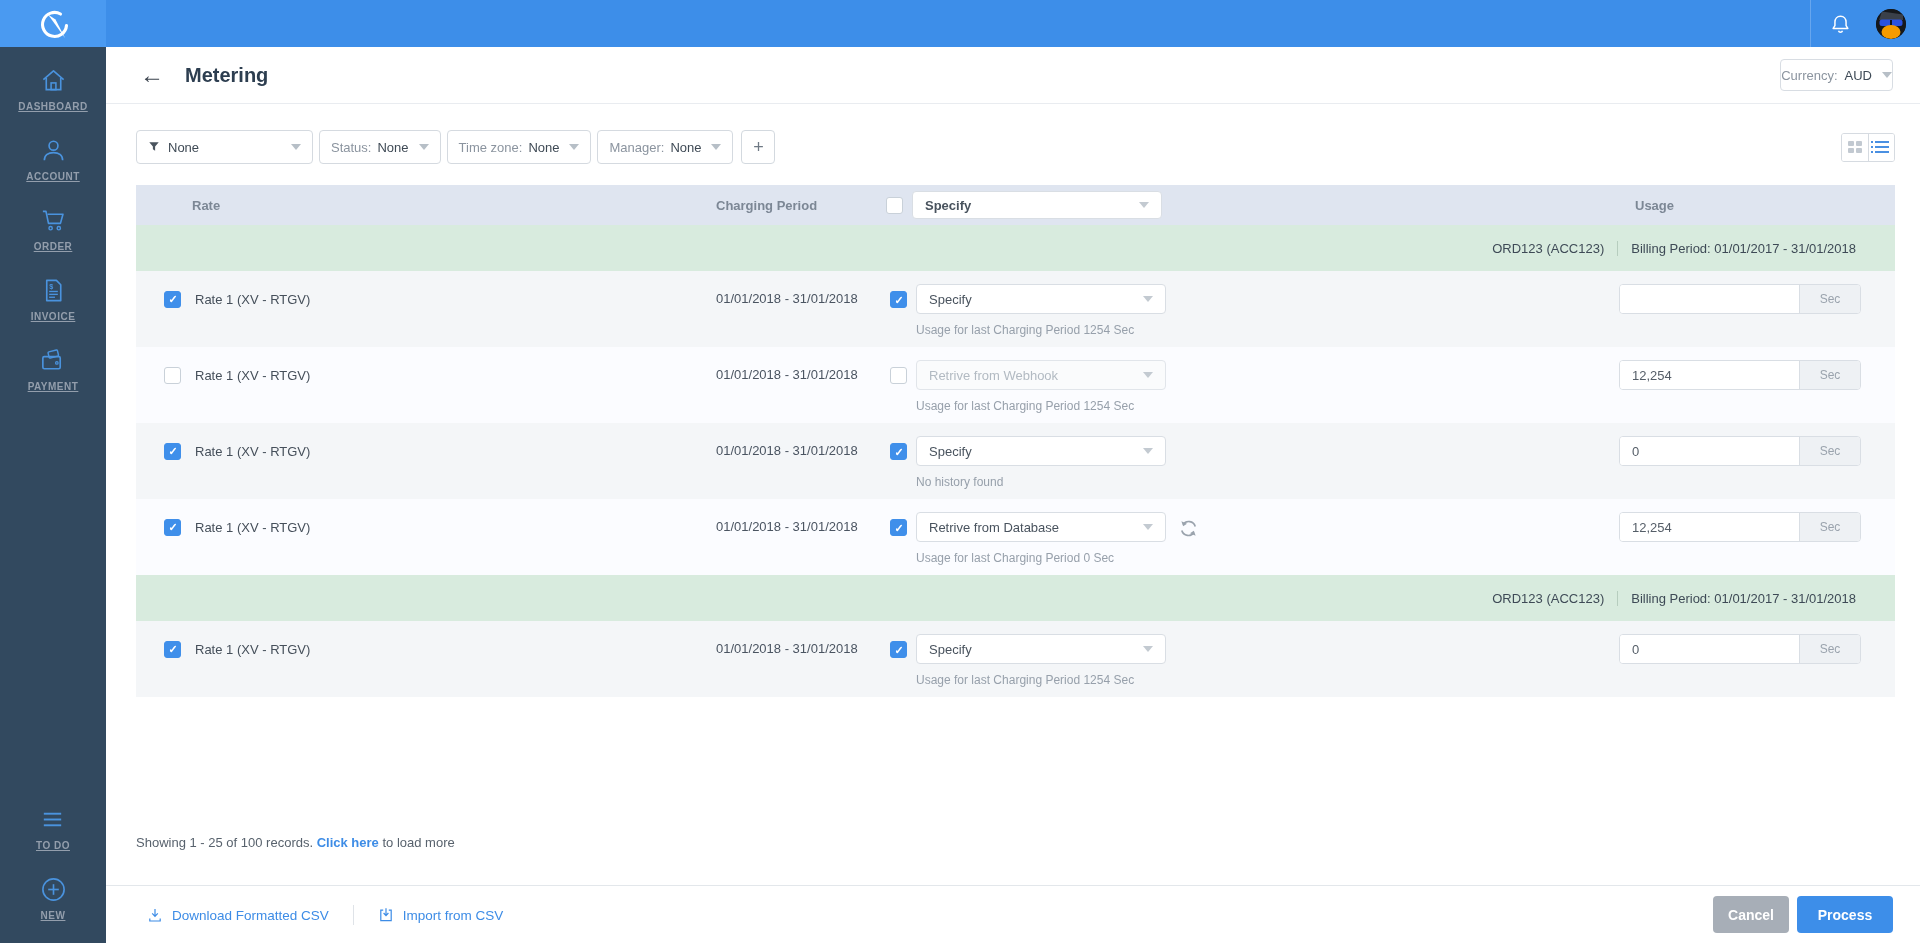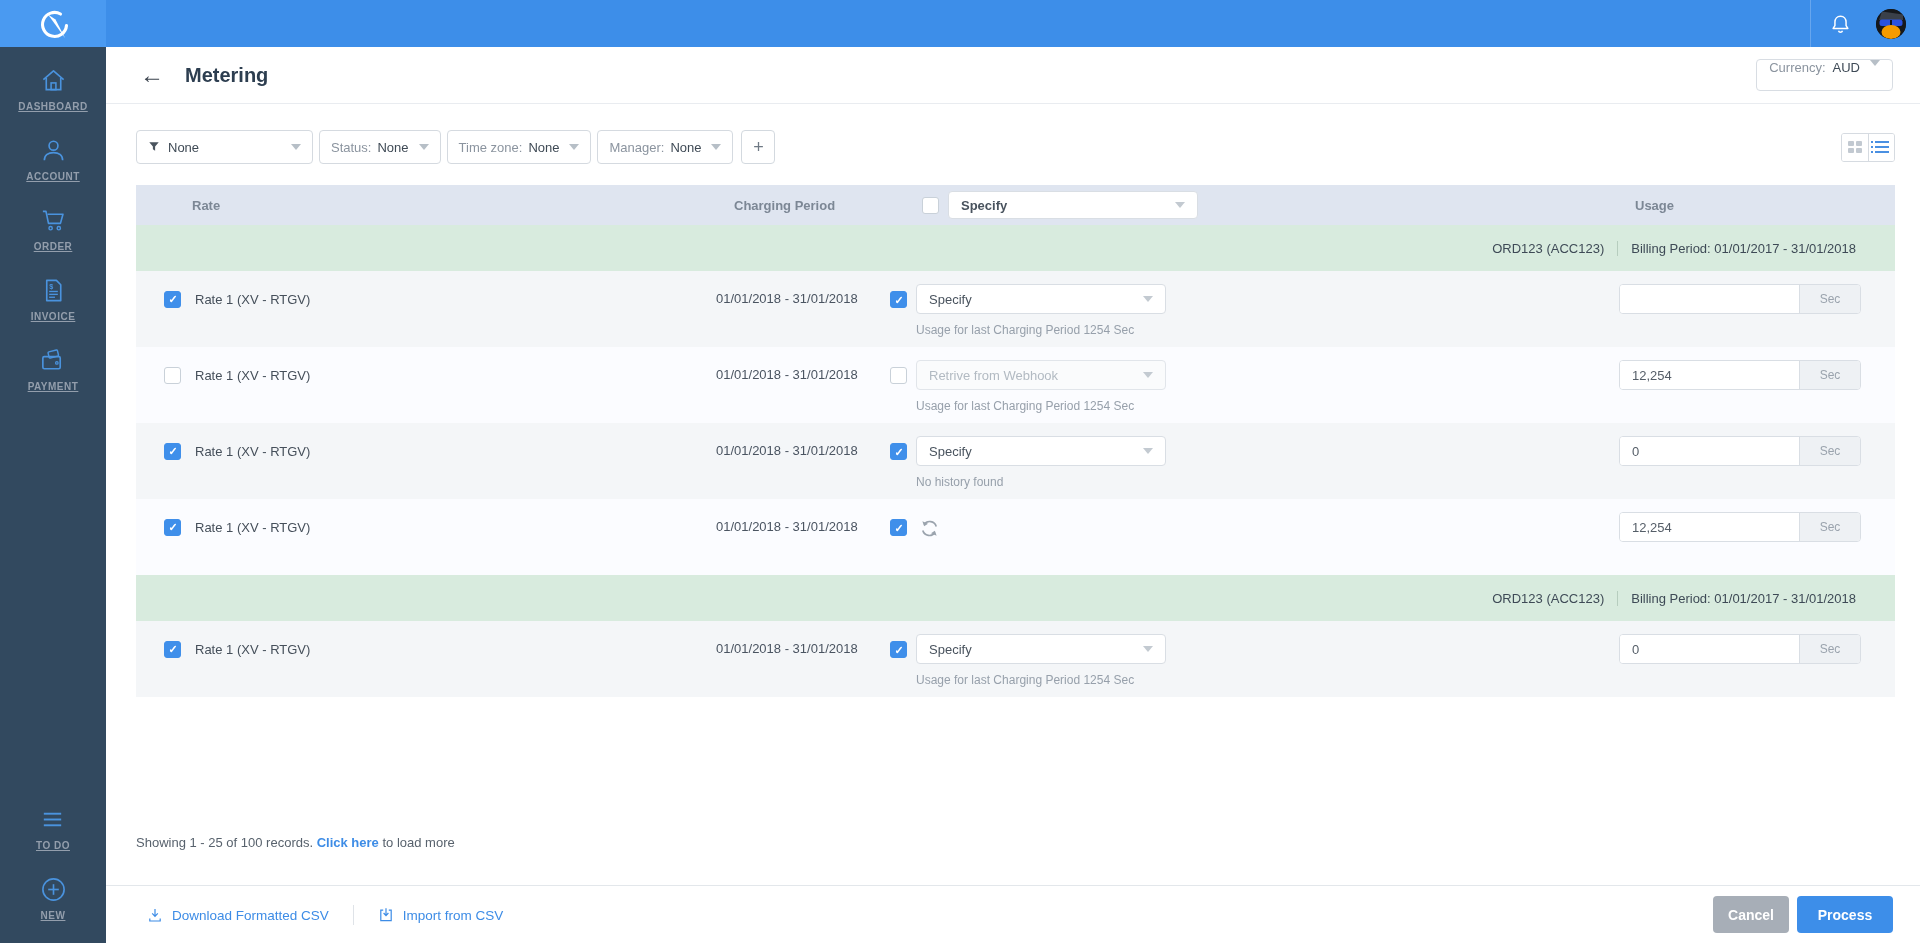--- a/index.html
+++ b/index.html
@@ -20,21 +20,21 @@
   .side-item { display:flex; flex-direction:column; align-items:center; margin-bottom:25px; cursor:pointer; }
   .side-item .lbl { margin-top:7px; font-size:10px; font-weight:bold; color:#939eac; letter-spacing:.5px;text-decoration:underline; }
   .side-spacer { flex:1; }
   .sicon { width:27px; height:27px; }
   
   .main { position:absolute; top:47px; left:106px; right:0; bottom:0; background:#fff; }
   .page-header { height:57px; border-bottom:1px solid #e9ecf0; display:flex; align-items:center; padding:0 27px 0 34px; }
   .back-arrow { font-size:24px; color:#39424d; margin-right:21px; cursor:pointer; line-height:1; }
   .page-title { font-size:20px; font-weight:bold; color:#2d3e50; }
   .header-controls { margin-left:auto; display:flex; gap:8px; }
-  .control-box { height:32px; border:1px solid #d8dde3; border-radius:4px; background:#fff; display:flex; align-items:flex-start; padding:0 12px; font-size:13px; color:#8b949f; cursor:pointer; }
+  .control-box { height:32px; border:1px solid #d8dde3; border-radius:4px; background:#fff; display:flex; align-items:center; padding:0 0; font-size:13px; color:#8b949f; cursor:pointer; }
   .control-box .val { color:#3e4a56; margin-left:7px; }
   .chev { width:0; height:0; border-left:5px solid transparent; border-right:5px solid transparent; border-top:6px solid #b7bfc7; margin-left:10px; }
   .content { padding:0 25px 0 30px; }
   
   .filter-bar { display:flex; align-items:center; margin:26px 0 21px; }
   .filter-box { height:34px; border:1px solid #d5dae0; border-radius:4px; background:#fff; display:flex; align-items:center; padding:0 11px; font-size:13px; color:#8b949f; margin-right:6px; cursor:pointer; }
   .filter-box .val { color:#3f4a55; margin-left:6px; }
   .fb-primary { width:177px; color:#3f4a55; }
   .fb-primary .grow { flex:1; }
   .fb-primary .name { margin-left:8px; }
@@ -42,21 +42,21 @@
   .view-toggle { margin-left:auto; display:flex; border:1px solid #d6dbe1; border-radius:3px; overflow:hidden; background:#fff; }
   .vt-btn { width:26px; height:27px; display:flex; align-items:center; justify-content:center; cursor:pointer; background:#fff; }
   .vt-btn + .vt-btn { border-left:1px solid #d6dbe1; }
   .grid-glyph { display:grid; grid-template-columns:6px 6px; grid-gap:2px; }
   .grid-glyph span { width:6px; height:5px; background:#c2c9d1; border-radius:1px; }
   .list-glyph { display:flex; flex-direction:column; gap:3px; }
   .list-glyph span { display:block; width:14px; height:2px; background:#4a90e2; position:relative; }
   .list-glyph span:before { content:""; position:absolute; left:-4px; top:0; width:2px; height:2px; background:#4a90e2; }
   
   .dgrid { display:grid; grid-template-columns:580px 170px 1fr 276px; }
-  .thead-row { background:#dfe5f0; height:40px; align-items:center; color:#7c8795; font-weight:bold; font-size:13px;gap:18px; }
+  .thead-row { background:#dfe5f0; height:40px; align-items:center; color:#7c8795; font-weight:bold; font-size:13px; }
   .th-rate { padding-left:56px; }
   .th-method { display:flex; align-items:center; }
   .th-usage { padding-left:16px; }
   .group-row { background:#d8ebde; height:46px; display:flex; align-items:center; justify-content:flex-end; padding-right:39px; font-size:13px; color:#3e4a56; }
   .group-div { width:1px; height:15px; background:#b6cdbe; margin:0 13px; }
   .trow { padding:13px 0 9px; min-height:76px; align-items:start; }
   .trow.shade-a { background:#f4f6f8; }
   .trow.shade-b { background:#fbfcff; }
   .cb { width:17px; height:17px; flex:0 0 17px; border-radius:3px; border:1px solid #c9d1d9; background:#fff; position:relative; cursor:pointer; display:inline-block; }
   .cb.checked { background:#3f8fea; border-color:#3f8fea; }
@@ -341,20 +341,27 @@
       </div>
 
       <div class="dgrid trow shade-b">
         <div class="c-rate">
           <span class="cb checked"></span>
           <span class="rate-lbl">Rate 1 (XV - RTGV)</span>
         </div>
         <div class="c-period">01/01/2018 - 31/01/2018</div>
         <div class="c-method">
           <span class="cb checked"></span>
+          <div class="method-col">
+            <div class="sel">
+              <span>Retrive from Database</span>
+              <span class="chev"></span>
+            </div>
+            <div class="helper">Usage for last Charging Period 0 Sec</div>
+          </div>
           <span class="refresh">
             <svg width="21" height="21" viewBox="0 0 20 20">
                 <g fill="none" stroke="#9aa3ad" stroke-width="1.6">
                   <path d="M16.4 8 a6.5 6.5 0 0 0 -11.6 -1.8"></path>
                   <path d="M3.6 12 a6.5 6.5 0 0 0 11.6 1.8"></path>
                 </g>
                 <polygon points="3.2,3.2 4.9,7.9 8.6,5.4" fill="#9aa3ad"></polygon>
                 <polygon points="16.8,16.8 15.1,12.1 11.4,14.6" fill="#9aa3ad"></polygon>
               </svg>
           </span>

